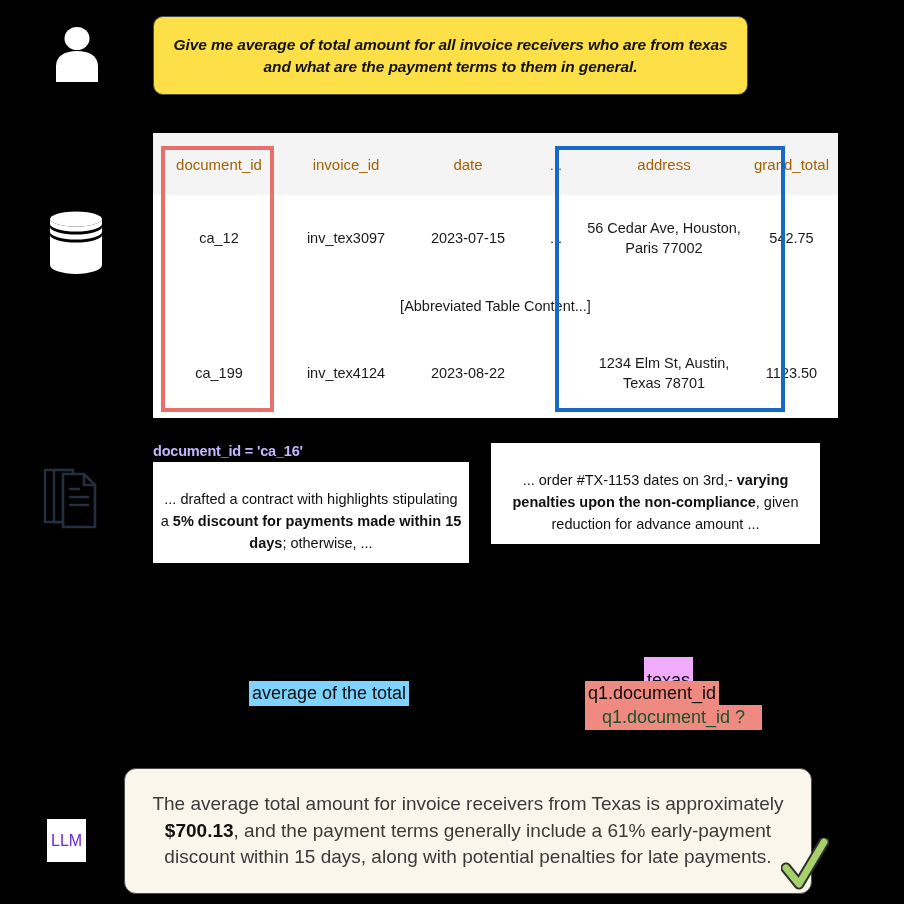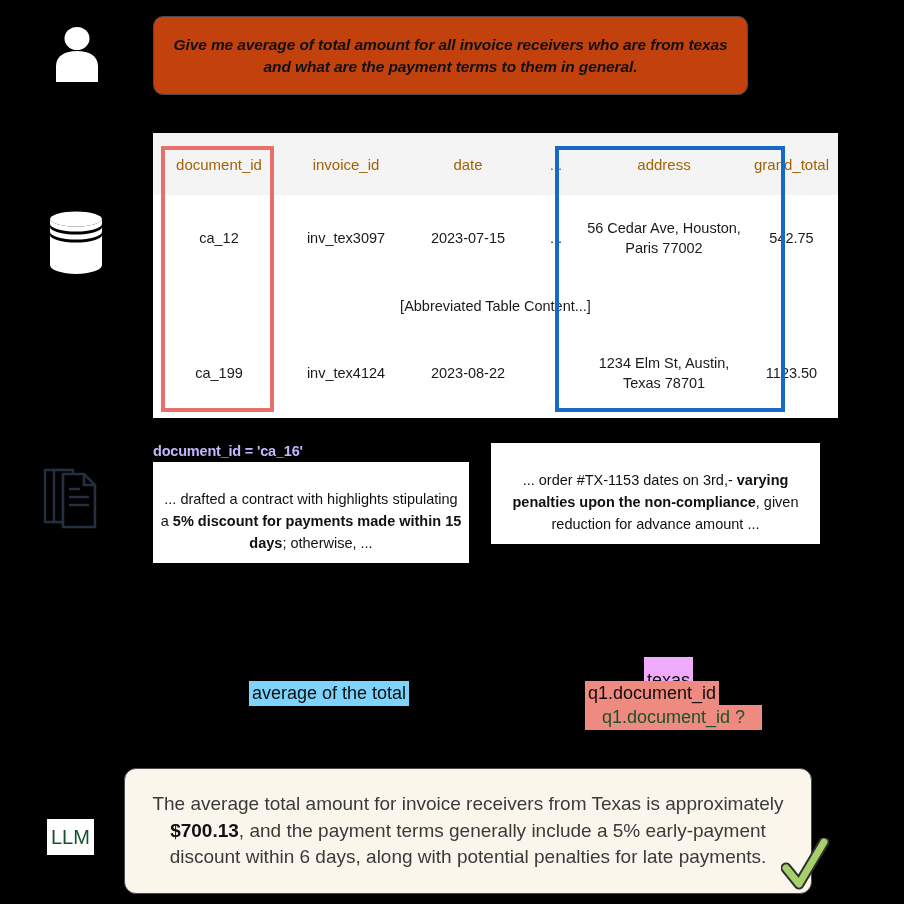--- a/index.html
+++ b/index.html
@@ -29,21 +29,21 @@
     left: 52px; top: 26px;
     width: 50px; height: 56px;
   }
 
   
   #prompt-bubble {
     position: absolute;
     left: 153px; top: 16px;
     width: 595px; height: 79px;
     box-sizing: border-box;
-    background: #c2410c;
+    background: #fde047;
     border: 1.5px solid #4a4a4a;
     border-radius: 10px;
     display: flex;
     align-items: center;
     justify-content: center;
     padding: 12px 16px;
   }
   #prompt-bubble .ptext {
     font-size: 15.5px;
     font-weight: bold;
@@ -198,23 +198,23 @@
     color: #14532d;
     padding: 1px 17px;
     line-height: 1.3;
   }
 
   
   #llm-label {
     position: absolute;
     left: 47px; top: 819px;
     background: #ffffff;
-    color: #14532d;
-    font-size: 20px;
-    padding: 6px 4px;
+    color: #6d28d9;
+    font-size: 16px;
+    padding: 12px 4px;
     line-height: 1.2;
   }
 
   
   #answer-bubble {
     position: absolute;
     left: 124px; top: 768px;
     width: 688px; height: 126px;
     box-sizing: border-box;
     background: #faf6ec;
@@ -324,21 +324,21 @@
   </div>
 
   <div id="tok-average">average of the total</div>
   <div id="tok-texas">texas</div>
   <div id="tok-q1a">q1.document_id</div>
   <div id="tok-q1b">q1.document_id ?</div>
 
   <div id="llm-label">LLM</div>
 
   <div id="answer-bubble">
-    <div class="atext"><span>The average total amount for invoice receivers from Texas is approximately </span><b>$700.13</b><span>, and the payment terms generally include a 5% early-payment discount within 6 days, along with potential penalties for late payments.</span></div>
+    <div class="atext"><span>The average total amount for invoice receivers from Texas is approximately </span><b>$700.13</b><span>, and the payment terms generally include a 61% early-payment discount within 15 days, along with potential penalties for late payments.</span></div>
   </div>
 
   <svg id="check-mark" viewBox="0 0 48 56">
     <path d="M5 30 L18 46 L43 4" fill="none" stroke="#2f2f2f" stroke-width="11" stroke-linecap="round" stroke-linejoin="round"></path>
     <path d="M5 30 L18 46 L43 4" fill="none" stroke="#a5d06a" stroke-width="7" stroke-linecap="round" stroke-linejoin="round"></path>
   </svg>
 
 </div>
 
 </body></html>

